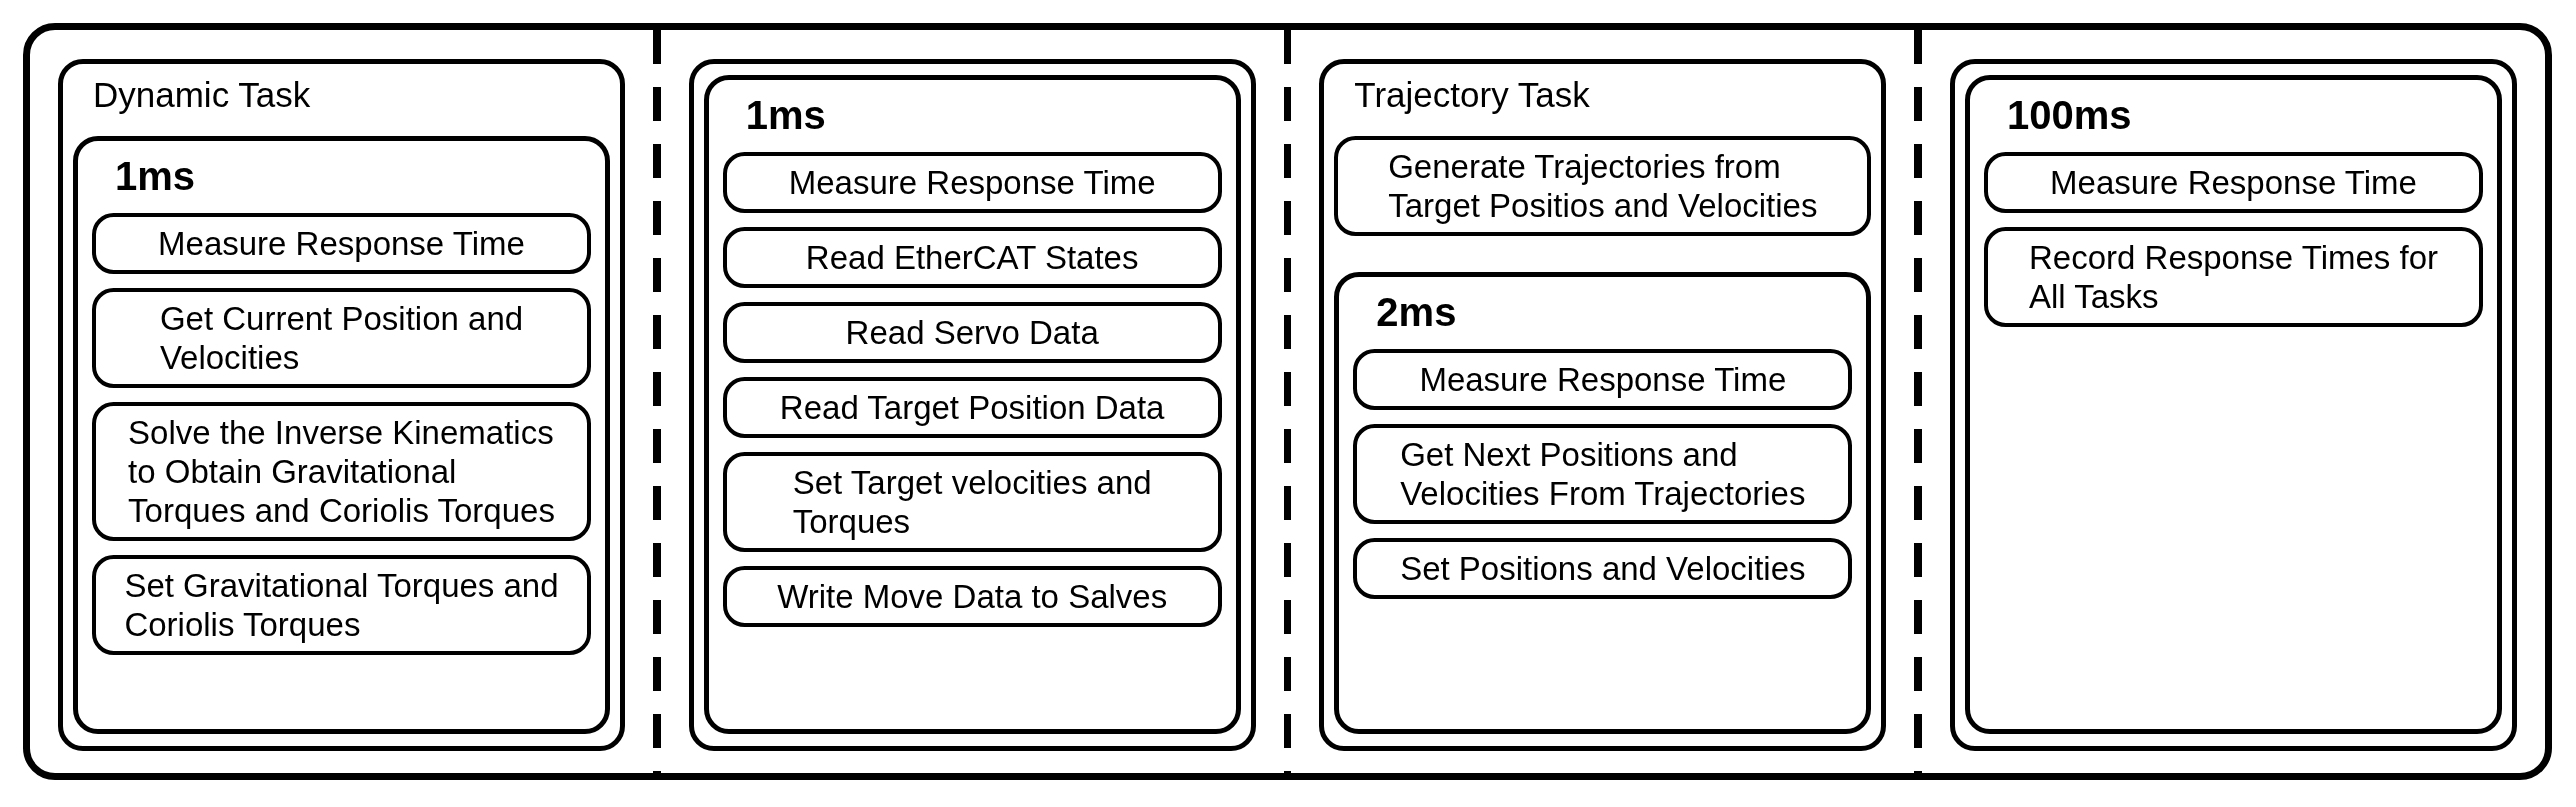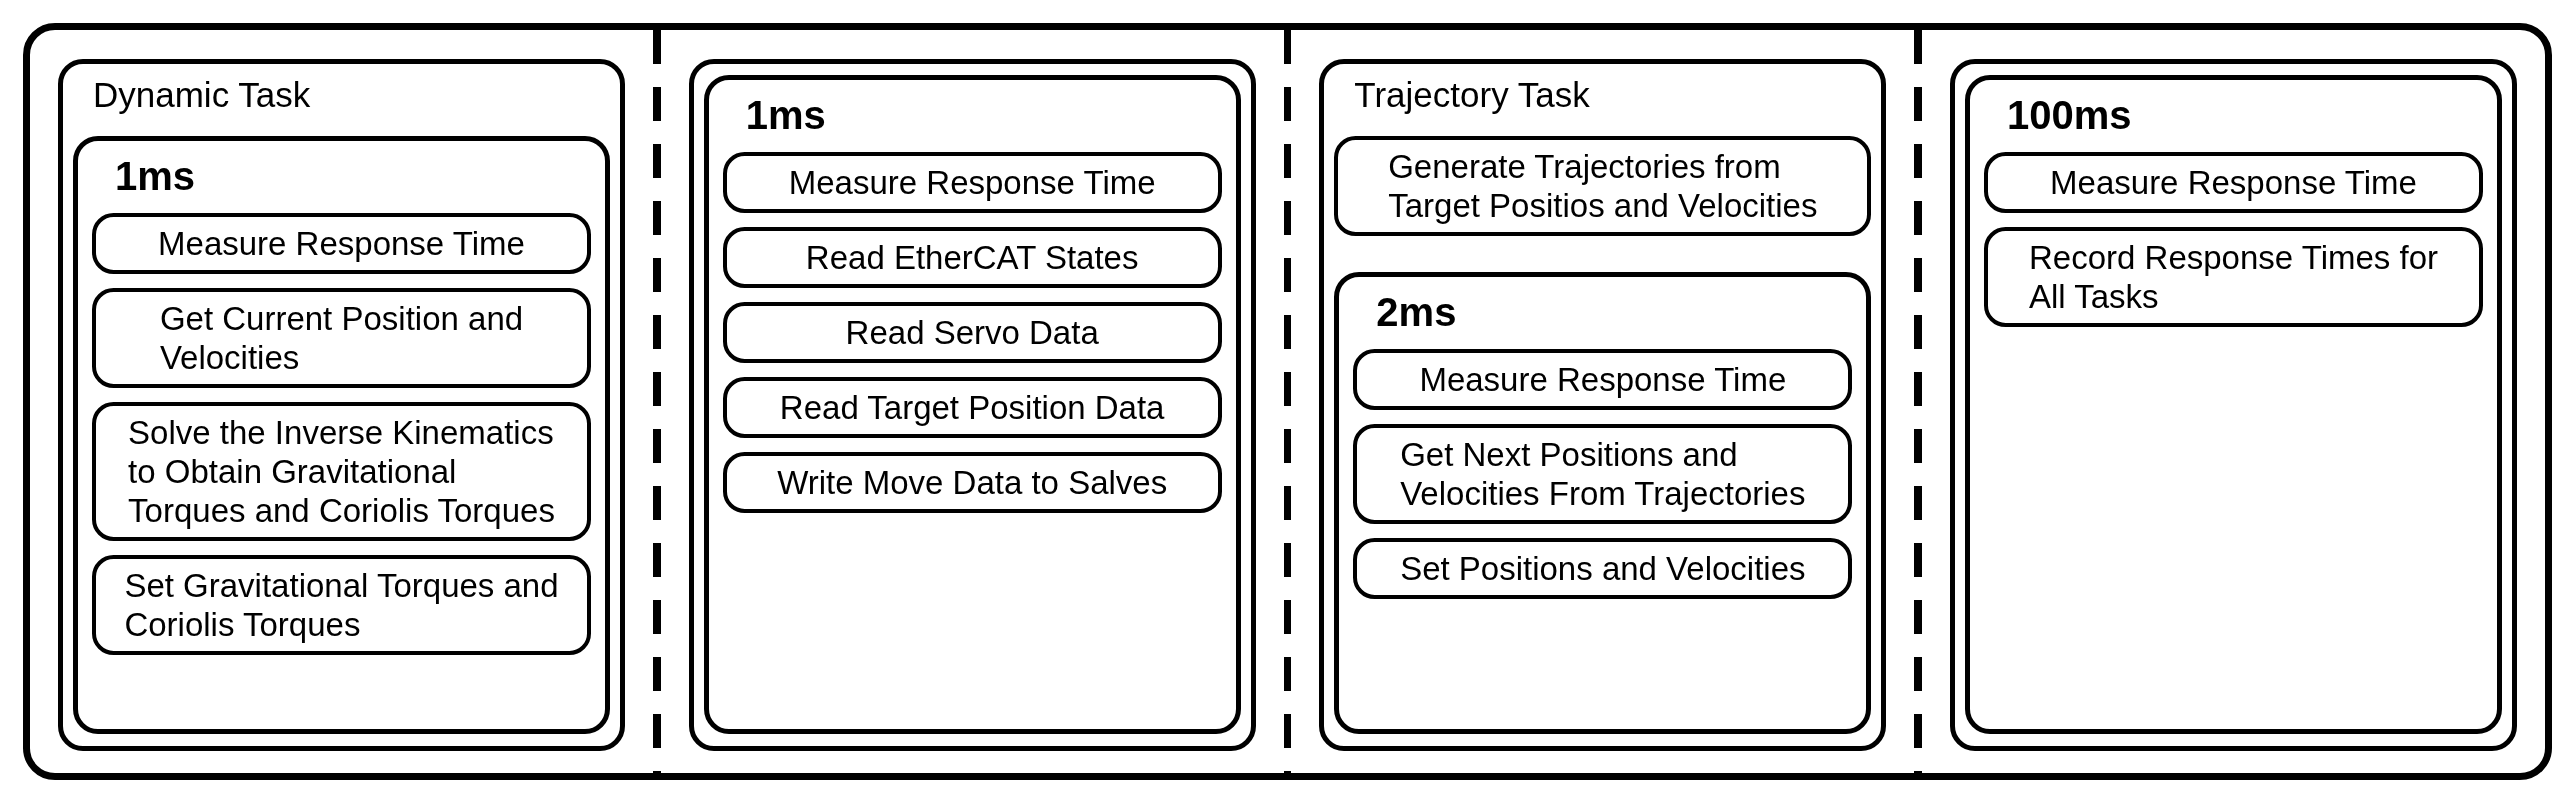--- a/index.html
+++ b/index.html
@@ -106,20 +106,22 @@
   <div class="divider"></div>
 
   <section class="col">
     <div class="task-box">
       <div class="period-box">
         <div class="period-label">1ms</div>
         <div class="item">Measure Response Time</div>
         <div class="item">Read EtherCAT States</div>
         <div class="item">Read Servo Data</div>
         <div class="item">Read Target Position Data</div>
+        <div class="item">Set Target velocities and
+Torques</div>
         <div class="item">Write Move Data to Salves</div>
       </div>
     </div>
   </section>
 
   <div class="divider"></div>
 
   <section class="col">
     <div class="task-box">
       <div class="task-title">Trajectory Task</div>

